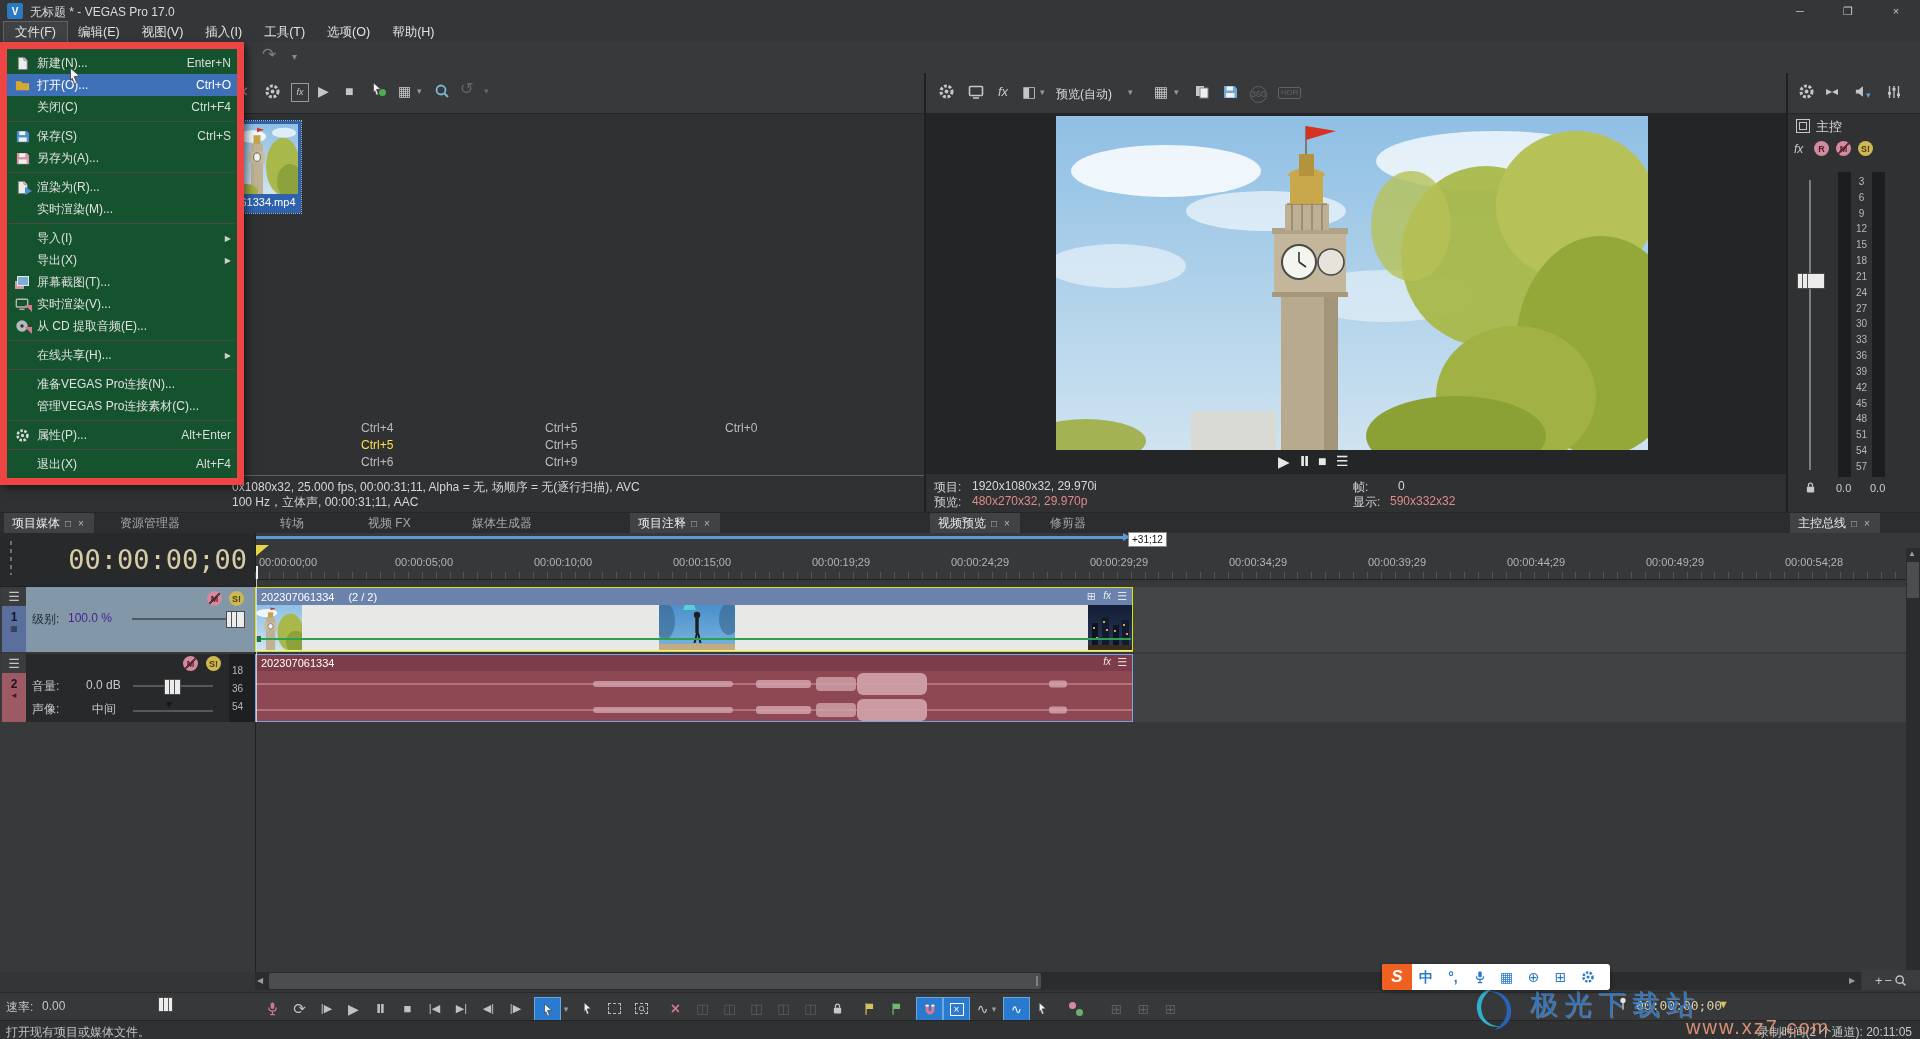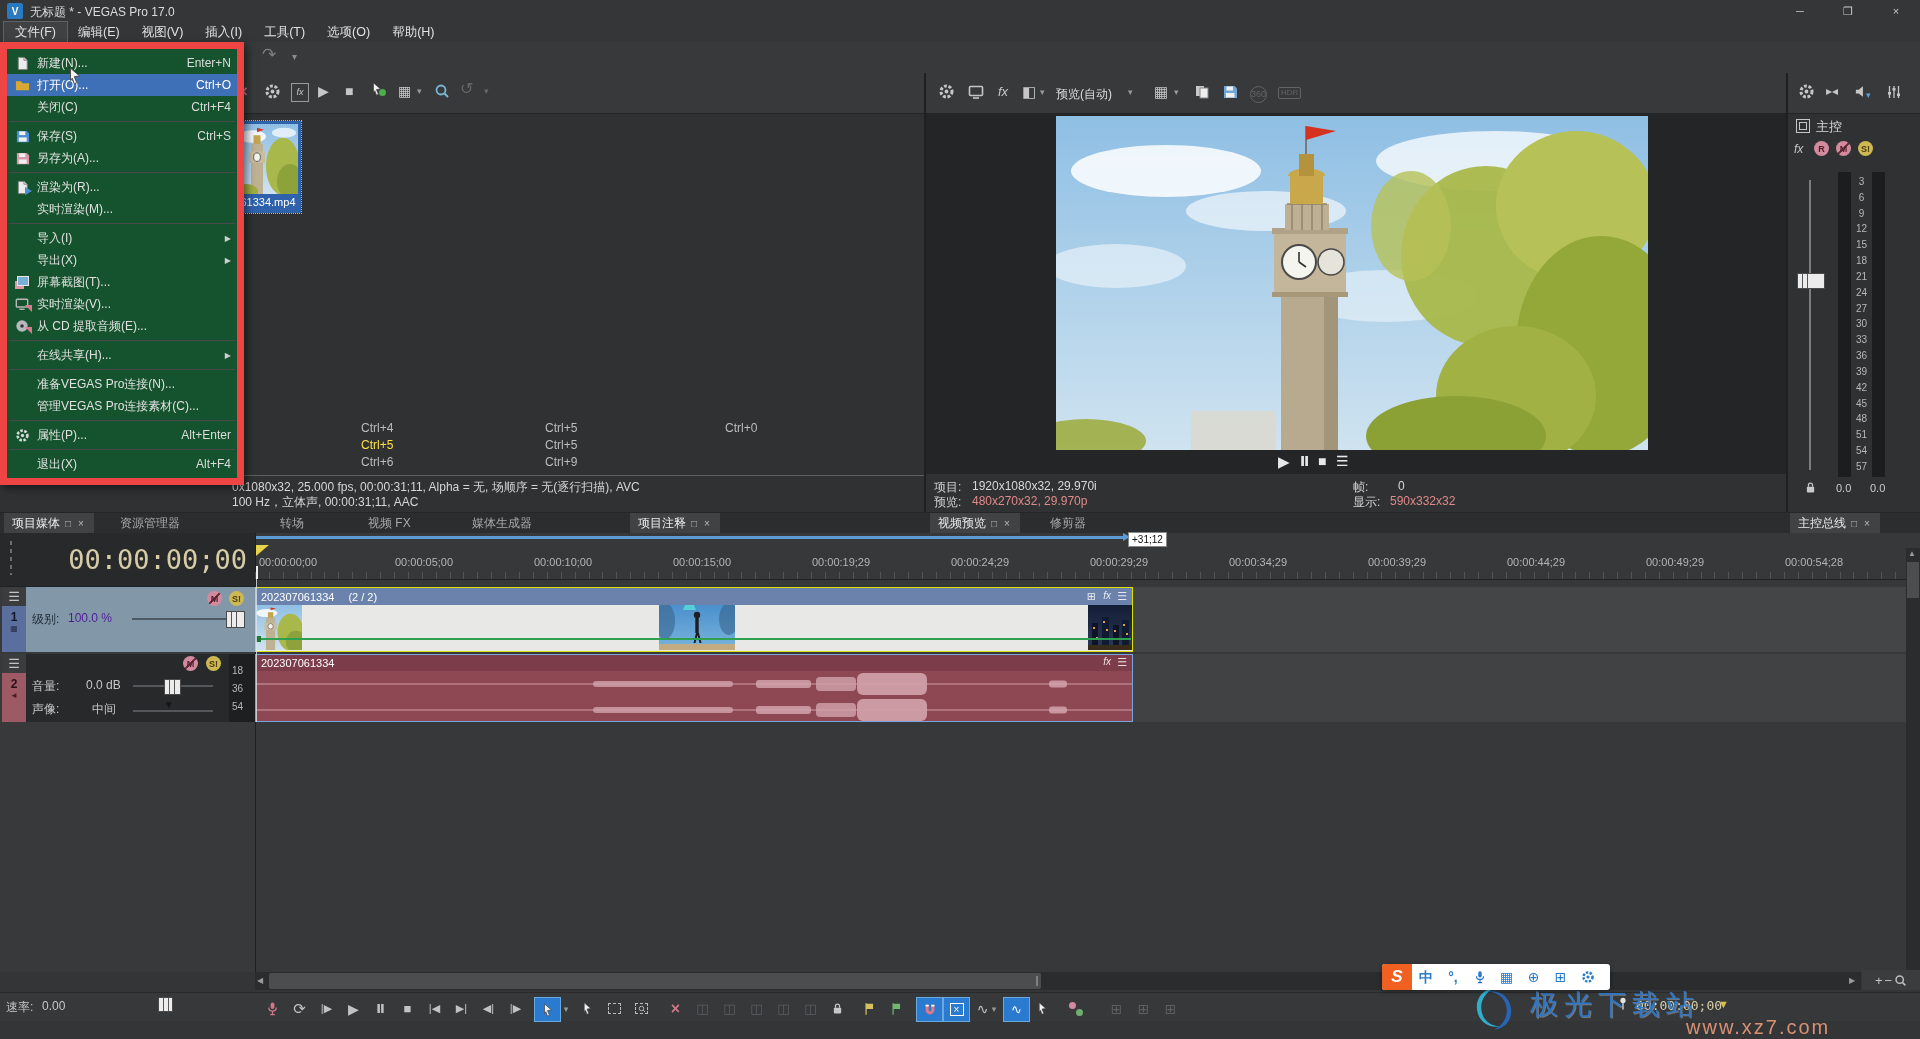--- a/index.html
+++ b/index.html
@@ -666,20 +666,24 @@
   <span class="ti gray" style="left:1104px;font-size:14px">⊞</span>
   <span class="ti gray" style="left:1131px;font-size:14px">⊞</span>
   <span class="ti gray" style="left:1158px;font-size:14px">⊞</span>
 
   <svg class="sv a" style="left:1616px;top:996px" width="14" height="15">
       <use href="#sym-pin"></use>
     </svg>
   <span class="a tc" style="left:1636px;top:998px;font-size:13px">00:00:00;00</span>
   <span class="ic a" style="left:1718px;top:999px;font-size:11px;color:#d8c050">▼</span>
 
+  <div class="a" style="left:0;top:1020px;width:1920px;height:19px;background:#2f3133;border-top:1px solid #232527">
+    <span class="a" style="left:6px;top:3px;color:#c2c2c2">打开现有项目或媒体文件。</span>
+    <span class="a" style="right:8px;top:3px;color:#c8c8c8">录制时间(2 个通道): 20:11:05</span>
+  </div>
 
   <div id="filemenu" class="a">
     <div class="mi">
         <span class="mgut">
           <svg class="sv" width="15" height="15">
             <use href="#sym-page"></use>
           </svg>
         </span>
         <span class="mlab">新建(N)...</span>
         <span class="msc">Enter+N</span>

